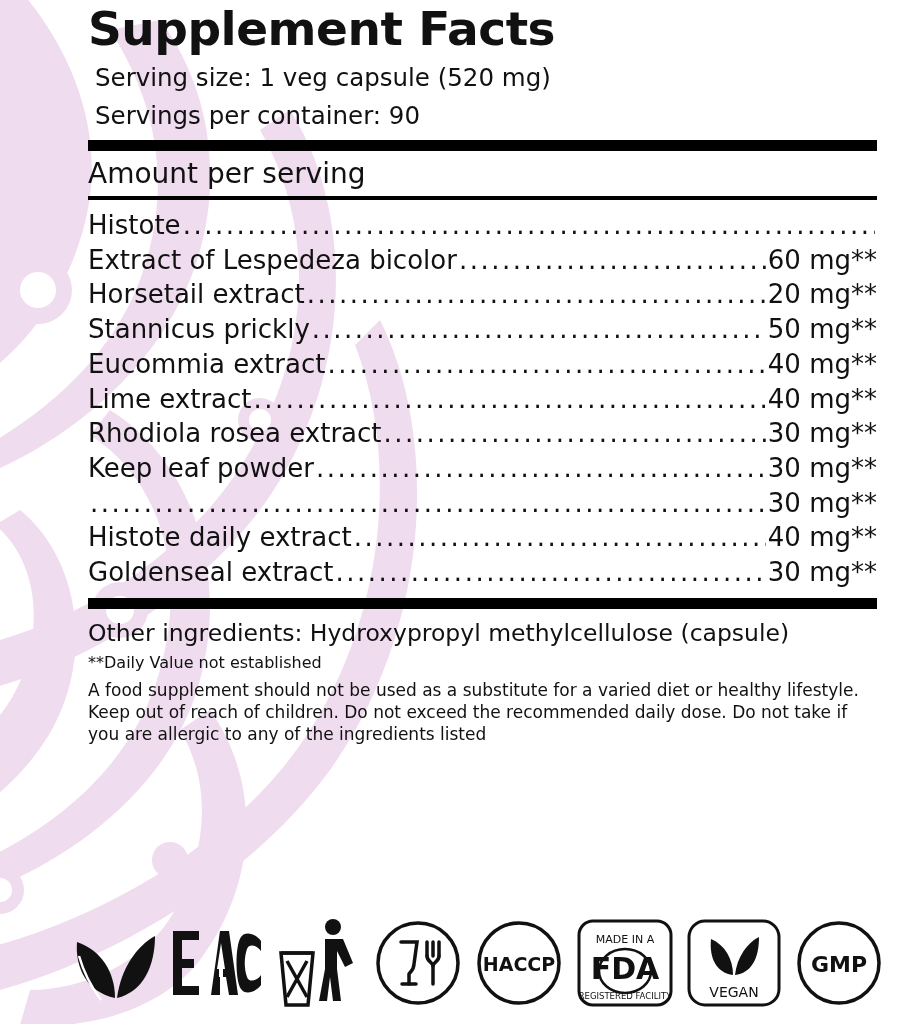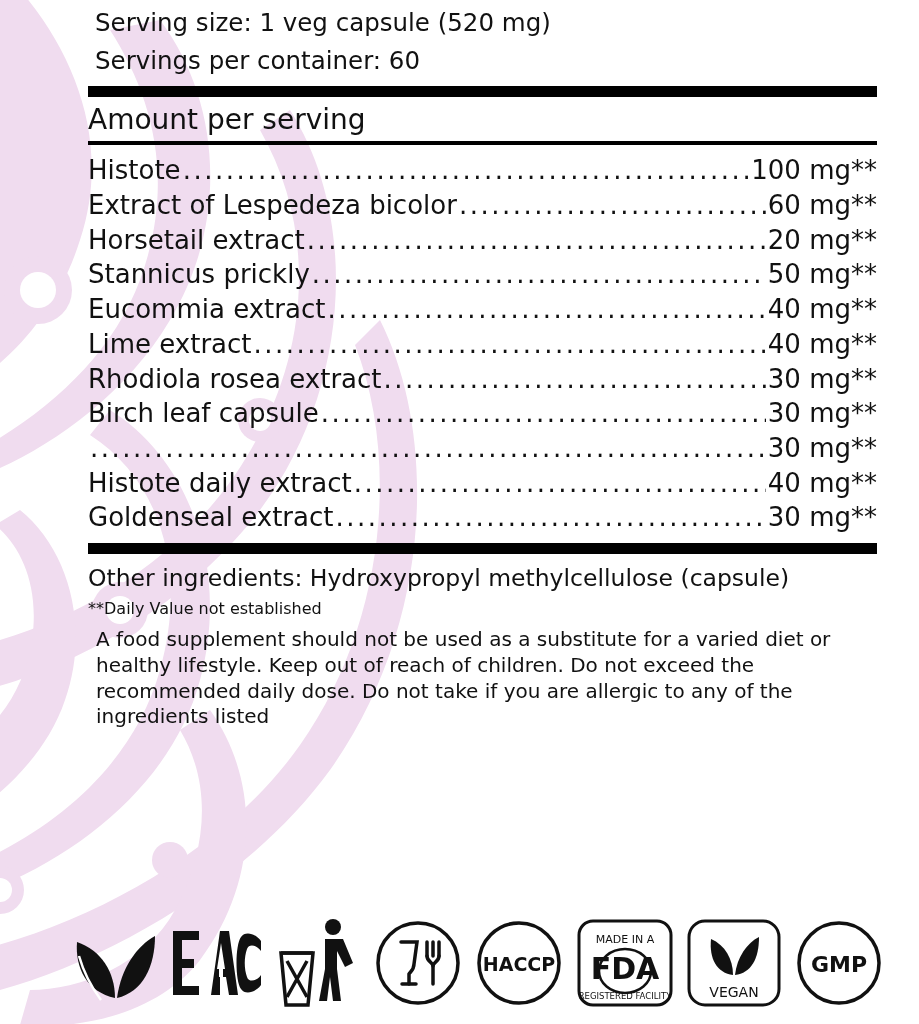--- a/index.html
+++ b/index.html
@@ -103,23 +103,23 @@
     font-size: 23.5px;
     line-height: 1.3;
     margin: 9px 0 5px 0;
   }
   .daily-value {
     font-size: 16px;
     line-height: 1.3;
     margin: 0 0 6px 0;
   }
   .disclaimer {
-    font-size: 20px;
+    font-size: 17px;
     line-height: 1.28;
-    margin: 8px;
+    margin: 0;
   }
 
   .badges {
     position: absolute;
     left: 0;
     bottom: 6px;
     width: 919px;
     height: 110px;
     display: flex;
     align-items: center;
@@ -157,35 +157,35 @@
   <g fill="#ffffff">
     <circle cx="78" cy="300" r="18"></circle>
     <circle cx="160" cy="620" r="14"></circle>
     <circle cx="300" cy="430" r="11"></circle>
     <circle cx="40" cy="900" r="12"></circle>
   </g>
 </svg>
 
 <div class="panel">
 
+  <div class="sf-title">Supplement Facts</div>
 
   <div class="serving-line">Serving size: 1 veg capsule (520 mg)</div>
-  <div class="serving-line">Servings per container: 60</div>
+  <div class="serving-line">Servings per container: 90</div>
 
   <hr class="rule-thick">
 
   <div class="amount-head">Amount per serving</div>
 
   <hr class="rule-thin">
 
   <ul class="ing-list">
     <li class="ing-row">
       <span class="ing-name">Histote</span>
       <span class="ing-dots">................................................................................................................</span>
-      <span class="ing-amt">100 mg**</span>
     </li>
     <li class="ing-row">
       <span class="ing-name">Extract of Lespedeza bicolor</span>
       <span class="ing-dots">................................................................................................................</span>
       <span class="ing-amt">60 mg**</span>
     </li>
     <li class="ing-row">
       <span class="ing-name">Horsetail extract</span>
       <span class="ing-dots">................................................................................................................</span>
       <span class="ing-amt">20 mg**</span>
@@ -204,21 +204,21 @@
       <span class="ing-name">Lime extract</span>
       <span class="ing-dots">................................................................................................................</span>
       <span class="ing-amt">40 mg**</span>
     </li>
     <li class="ing-row">
       <span class="ing-name">Rhodiola rosea extract</span>
       <span class="ing-dots">................................................................................................................</span>
       <span class="ing-amt">30 mg**</span>
     </li>
     <li class="ing-row">
-      <span class="ing-name">Birch leaf capsule</span>
+      <span class="ing-name">Keep leaf powder</span>
       <span class="ing-dots">................................................................................................................</span>
       <span class="ing-amt">30 mg**</span>
     </li>
     <li class="ing-row">
       <span class="ing-dots">................................................................................................................</span>
       <span class="ing-amt">30 mg**</span>
     </li>
     <li class="ing-row">
       <span class="ing-name">Histote daily extract</span>
       <span class="ing-dots">................................................................................................................</span>

